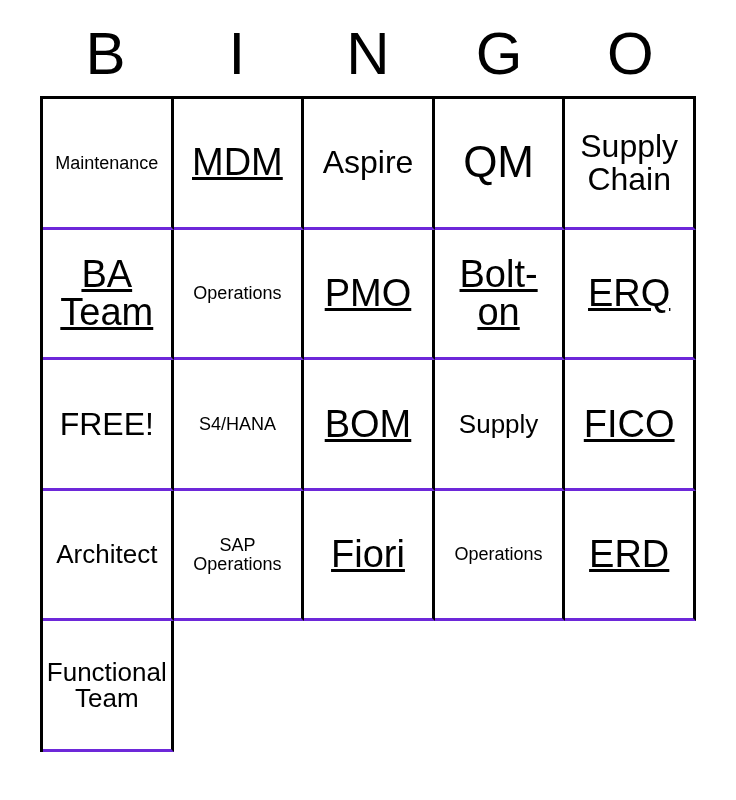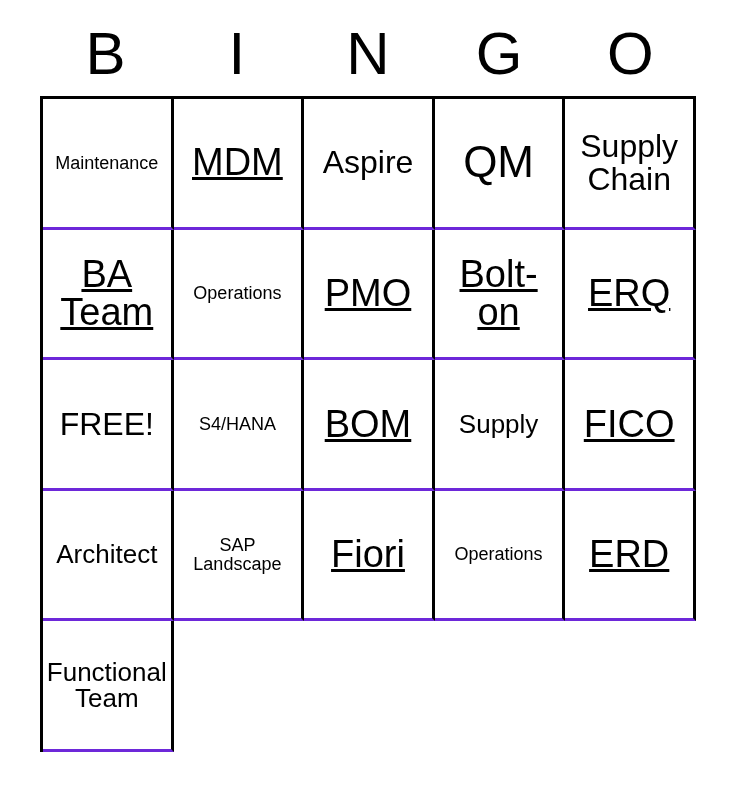--- a/index.html
+++ b/index.html
@@ -136,21 +136,21 @@
       </div>
     <div class="cell fs-lg">
         <span>FICO</span>
       </div>
     <div class="cell fs-sm">
         <span>Architect</span>
       </div>
 
     <div class="cell fs-xs">
         <span>SAP
-Landscape</span>
+Operations</span>
       </div>
     <div class="cell fs-lg">
         <span>Fiori</span>
       </div>
     <div class="cell fs-xs">
         <span>Operations</span>
       </div>
     <div class="cell fs-lg">
         <span>ERD</span>
       </div>

